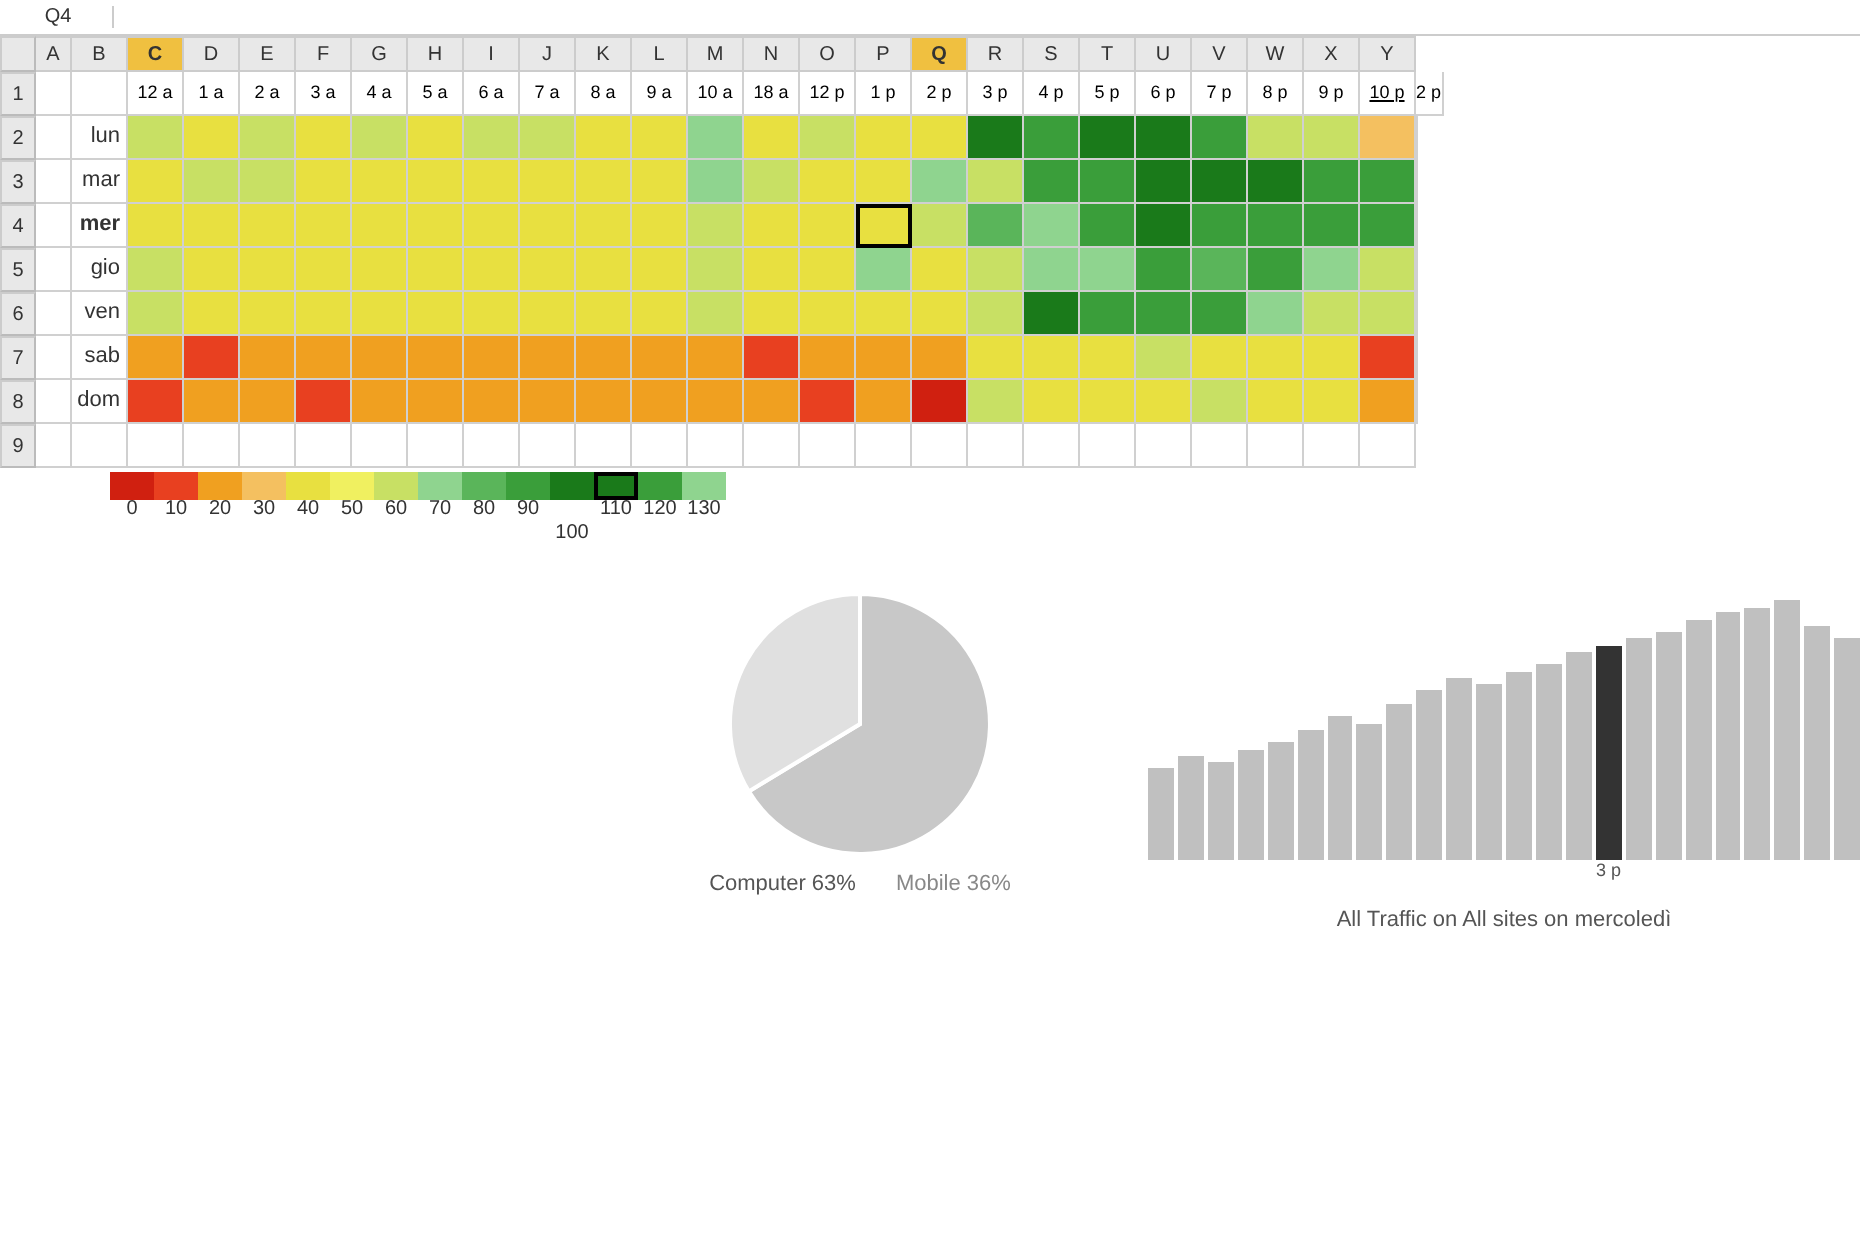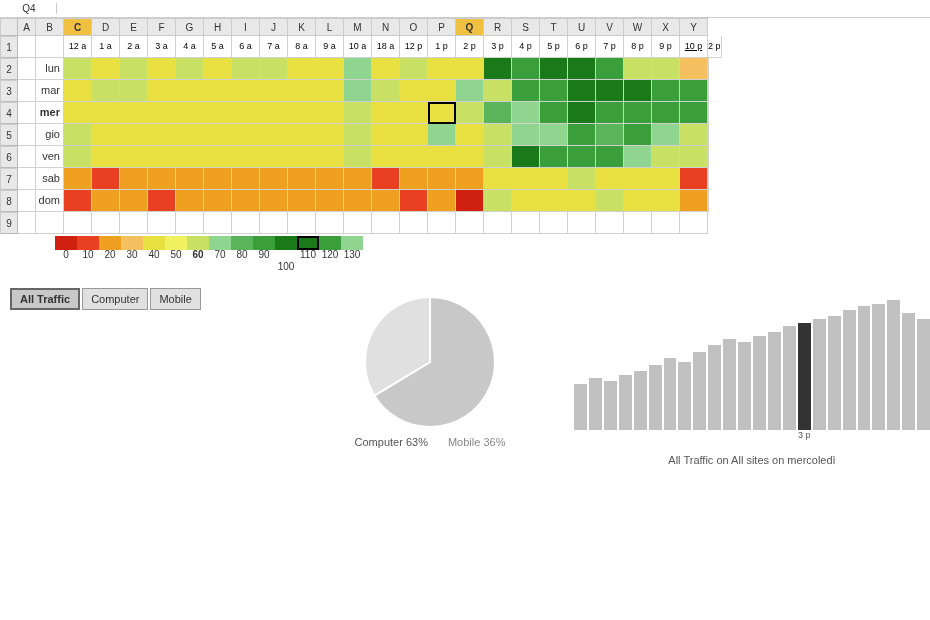--- a/index.html
+++ b/index.html
@@ -560,42 +560,36 @@
   </div>
 
   <div style="display:flex; height:16px; align-items:center; margin-left:55px;">
     <div id="legend-labels" style="display:flex;">
         <div class="legend-label" style="width: 22px;">0</div>
         <div class="legend-label" style="width: 22px;">10</div>
         <div class="legend-label" style="width: 22px;">20</div>
         <div class="legend-label" style="width: 22px;">30</div>
         <div class="legend-label" style="width: 22px;">40</div>
         <div class="legend-label" style="width: 22px;">50</div>
-        <div class="legend-label" style="width: 22px; font-weight: bold;">60</div>
+        <div class="legend-label" style="width: 22px;">60</div>
         <div class="legend-label" style="width: 22px;">70</div>
         <div class="legend-label" style="width: 22px;">80</div>
         <div class="legend-label" style="width: 22px;">90</div>
         <div class="legend-label" style="width: 22px; margin-top: 12px;">100</div>
         <div class="legend-label" style="width: 22px;">110</div>
         <div class="legend-label" style="width: 22px;">120</div>
         <div class="legend-label" style="width: 22px;">130</div>
       </div>
   </div>
 
   <div style="height:10px;"></div>
 
   <div class="bottom-section">
 
     <div class="left-panel">
-      <div class="traffic-buttons" id="traffic-buttons">
-
-      <button class="traffic-btn active">All Traffic</button>
-          <button class="traffic-btn">Computer</button>
-          <button class="traffic-btn">Mobile</button>
-        </div>
     </div>
 
     <div class="center-panel">
       <div class="pie-container">
         <svg width="160" height="140" viewBox="0 0 160 140">
 
           <g transform="translate(80,70)">
 
             <path d="M0,0 L0,-65 A65,65 0 1,1 -55.6,33.7 Z" fill="#c8c8c8" stroke="#fff" stroke-width="2"></path>
 

